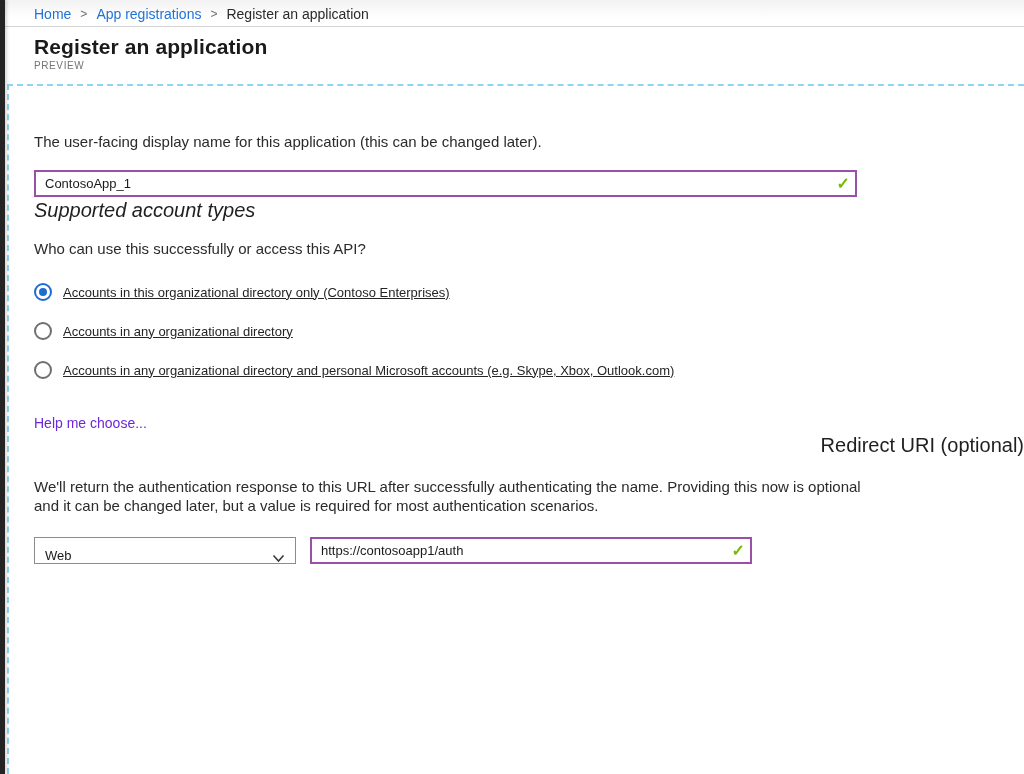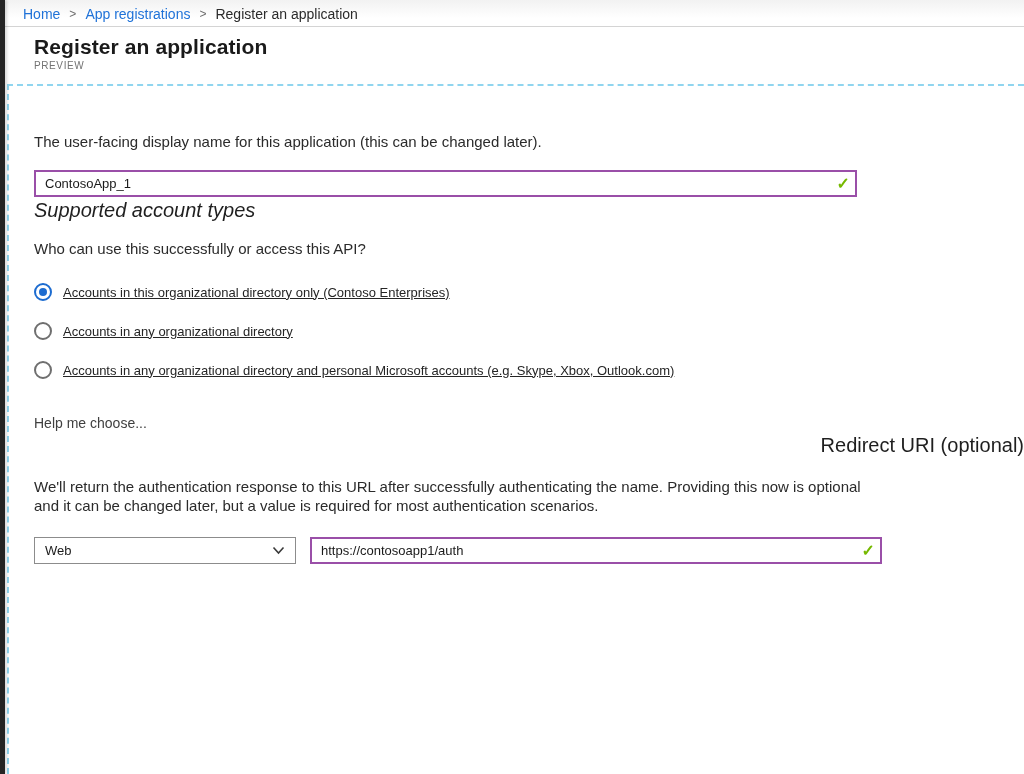--- a/index.html
+++ b/index.html
@@ -20,21 +20,21 @@
     z-index: 5;
   }
   
   .topbar {
     position: absolute; left: 5px; right: 0; top: 0; height: 27px;
     background: linear-gradient(180deg, #f2f2f2 0%, #ffffff 70%);
     border-bottom: 1px solid #d4d4d4;
     z-index: 2;
   }
   .breadcrumb {
-    padding-left: 18px; height: 27px;
+    padding-left: 29px; height: 27px;
     display: flex; align-items: center; gap: 9px;
     font-size: 14px; white-space: nowrap;
   }
   .breadcrumb a { color: #1f72d8; text-decoration: none; cursor: pointer; }
   .breadcrumb .sep { color: #6e6e6e; font-size: 12px; }
   .breadcrumb .current { color: #2b2b2b; }
   
   .title-area {
     position: absolute; left: 5px; right: 0; top: 28px; height: 56px;
     background: #ffffff; padding: 7px 0 0 29px;
@@ -92,30 +92,30 @@
     flex: 0 0 auto;
   }
   .radio.checked { border-color: #1d6cd0; }
   .radio.checked .dot {
     position: absolute; left: 3px; top: 3px; width: 8px; height: 8px;
     border-radius: 50%; background: #1d6cd0;
   }
   .radio-label { font-size: 13px; color: #252525; text-decoration: underline; }
   .link {
     display: inline-block; margin-top: 15px;
-    color: #404040; font-size: 14px; text-decoration: none; cursor: pointer;
+    color: #6d28d9; font-size: 14px; text-decoration: none; cursor: pointer;
   }
   .redirect-heading { margin-top: 60px; text-align: right; }
   .controls { margin-top: 22px; display: flex; gap: 14px; align-items: center; }
   .select {
     width: 262px; height: 27px; border: 1px solid #8c8c8c; background: #fff;
-    display: flex; align-items: center; justify-content: space-between;
+    display: flex; align-items: flex-end; justify-content: space-between;
     padding: 0 10px; font-size: 13px; color: #1a1a1a; cursor: pointer;
   }
-  .uri-field { width: 572px; }
+  .uri-field { width: 442px; }
   .section-gap-1 { margin-top: 50px; font-style: italic; }
 </style>
 </head>
 <body>
 
 <div class="left-bar"></div>
 
 <header class="topbar">
   <nav class="breadcrumb">
     <a>Home</a>

